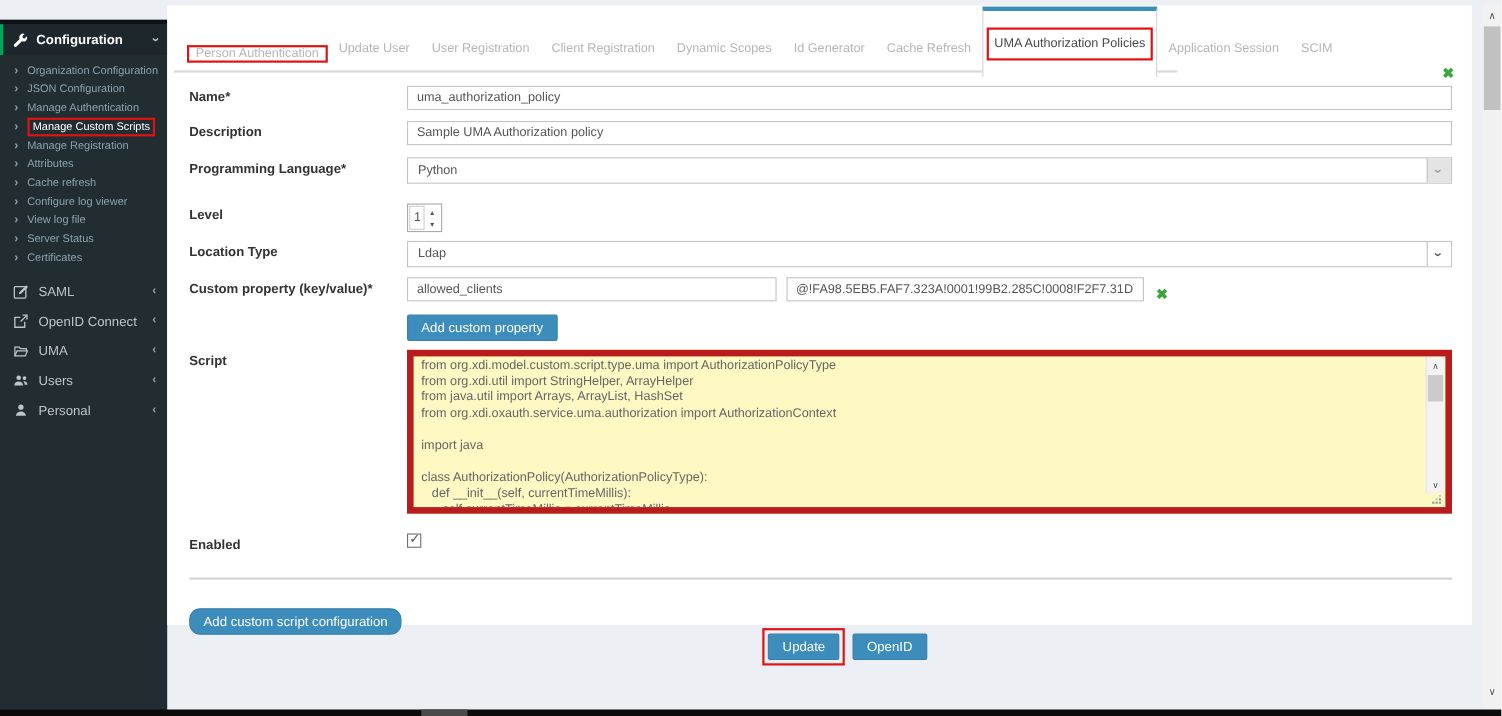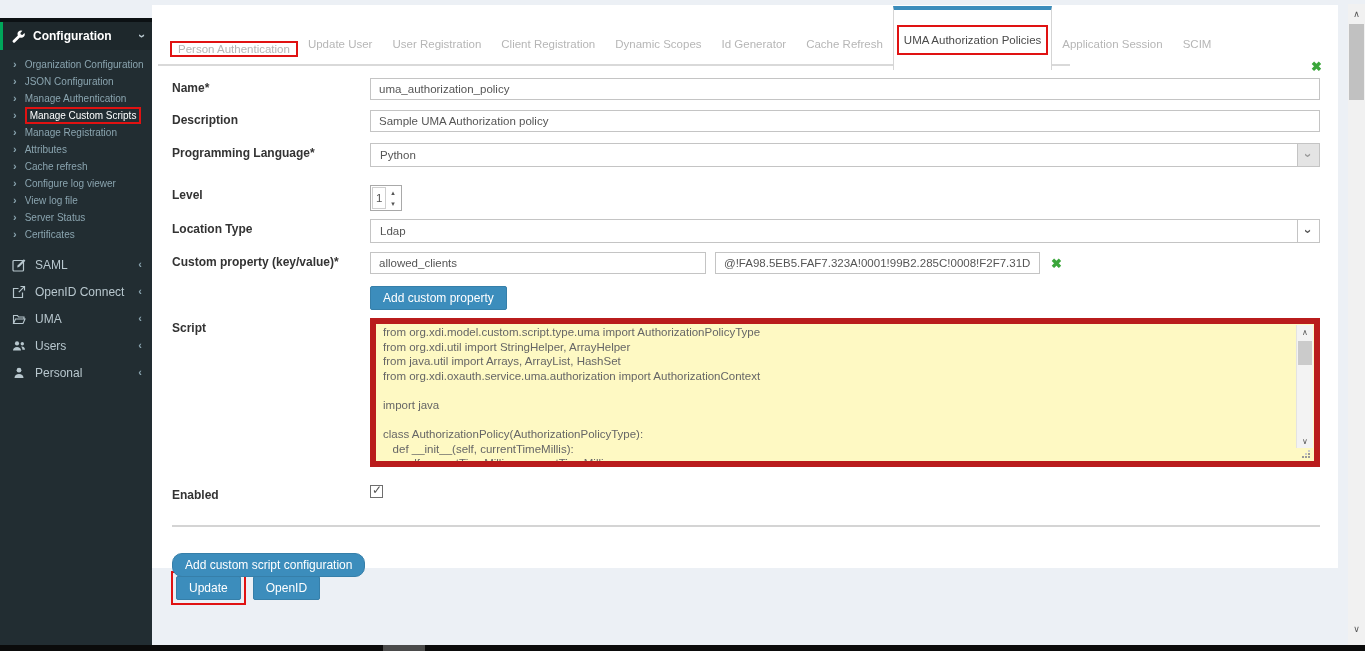--- a/index.html
+++ b/index.html
@@ -62,21 +62,21 @@
 
   .green-x { color:#3aa63a; font-size:13px; font-weight:bold; line-height:1; cursor:pointer; }
   .green-x.form-top { position:absolute; top:-6px; right:16px; }
 
   .spinner { display:inline-flex; border:1px solid #a9a9a9; background:#fff; padding:1px; height:26px; }
   .spinner input { width:14px; border:1px solid #cfcfcf; font-size:11.5px; color:#555; padding:1px 3px;
       font-family:"Liberation Sans", sans-serif; outline:none; }
   .spin-col { width:14px; display:flex; flex-direction:column; }
   .spin-btn { flex:1; display:flex; align-items:center; justify-content:center; font-size:7px; color:#555; cursor:pointer; }
 
-  .cp-wrap { display:flex; align-items:center; }
+  .cp-wrap { display:flex; align-items:flex-end; }
   .cp-key { width:336px; flex:0 0 336px; }
   .cp-val { width:325px; flex:0 0 325px; margin-left:9px; }
   .cp-x { margin-left:11px; }
 
   .btn { background:#3c8dbc; border:1px solid #367fa9; color:#fff; font-size:12px; padding:4px 12px;
       font-family:"Liberation Sans", sans-serif; cursor:pointer; border-radius:2px; }
   .btn-addprop { margin-top:6px; }
 
   .ta-wrap { position:relative; border:6px solid #b91c1c; height:149px; background:#fef9c3; }
   .ta-wrap textarea { width:100%; height:100%; border:none; resize:none; overflow:hidden; outline:none;
@@ -91,21 +91,21 @@
   .ta-grip { position:absolute; right:3px; bottom:3px; width:9px; height:9px; cursor:nwse-resize; }
   .ta-grip i { position:absolute; left:0; bottom:0; width:2px; height:2px; background:#9a9a9a;
       box-shadow:3px 0 #9a9a9a, 6px 0 #9a9a9a, 6px -3px #9a9a9a, 3px -3px #c9c9c9, 6px -6px #c9c9c9; }
 
   .cb { display:inline-block; width:13px; height:13px; border:1px solid #6e6e6e; background:#fff; position:relative; cursor:pointer; }
   .cb.checked::after { content:"✓"; position:absolute; left:1px; top:-3px; font-size:12px; color:#555; }
 
   .divider { height:2px; background:#d4d4d4; margin:23px 18px 0 20px; }
   .btn-addcfg { margin:26px 0 0 20px;border-radius:10px; }
 
-  .footer { display:flex; align-items:center; padding-left:19px; margin-top:3px; }
+  .footer { display:flex; align-items:center; padding-left:19px; margin-top:3px;justify-content:center; }
   .red-wrap { border:2px solid #e01212; padding:3px; display:inline-block; }
   .btn-cancel { margin-left:7px; }
 
   
   .vscroll { position:absolute; top:4px; right:0; width:17px; height:641px; background:#f1f1f1; }
   .vs-arrow { position:absolute; left:0; width:100%; height:16px; display:flex; align-items:center; justify-content:center;
       font-size:9px; color:#555; cursor:pointer; }
   .vs-arrow.up { top:2px; }
   .vs-arrow.down { bottom:8px; }
   .vs-thumb { position:absolute; top:20px; left:1px; right:1px; height:76px; background:#c1c1c1; cursor:pointer; }

